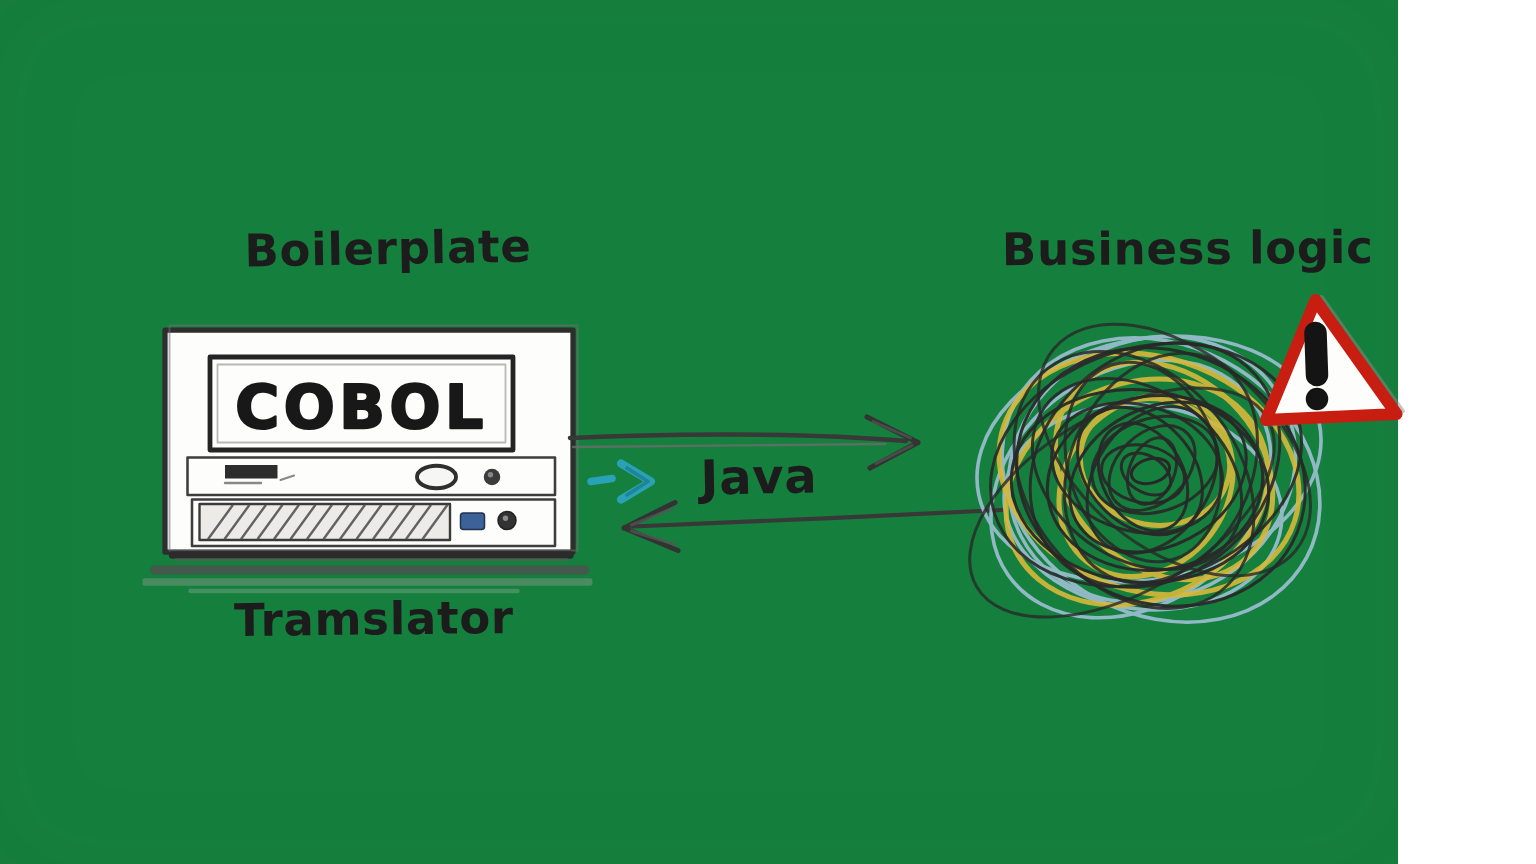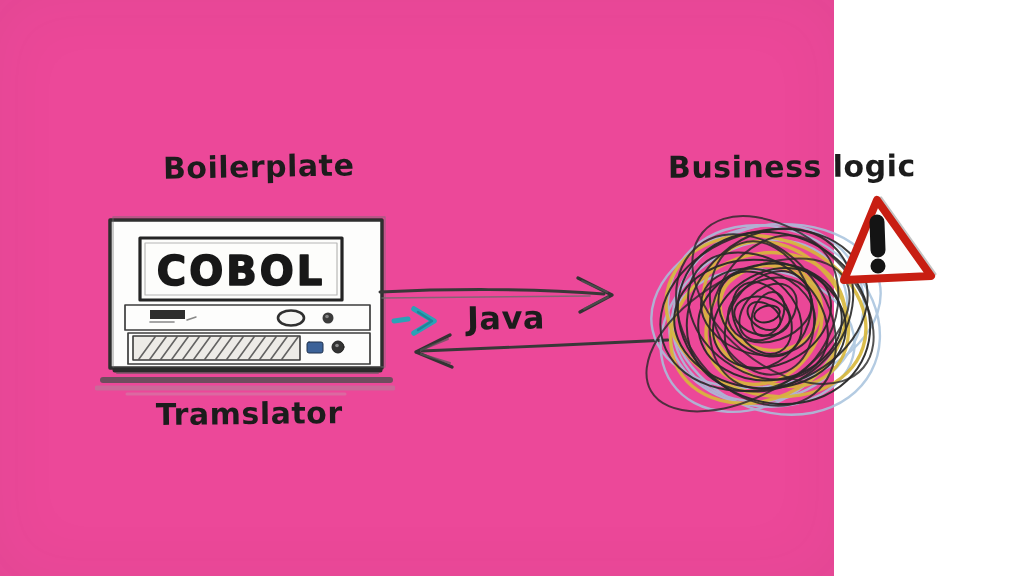--- a/index.html
+++ b/index.html
@@ -1,23 +1,23 @@
 <!DOCTYPE html>
 <html><head>
 <meta charset="utf-8">
 <style>
   * { margin: 0; padding: 0; box-sizing: border-box; }
   html, body { width: 1024px; height: 576px; overflow: hidden; }
   body { font-family: "DejaVu Sans", sans-serif; }
 
   .stage {
     position: relative;
-    width: 834px;
+    width: 932px;
     height: 576px;
-    background: #ec4899;
+    background: #15803d;
     box-shadow: inset 0 0 70px rgba(60,60,60,0.05);
     text-decoration: underline;
   }
 
   .hand-label {
     position: absolute;
     color: #1c1c1c;
     font-weight: 600;
     letter-spacing: 0.5px;
     white-space: nowrap;

